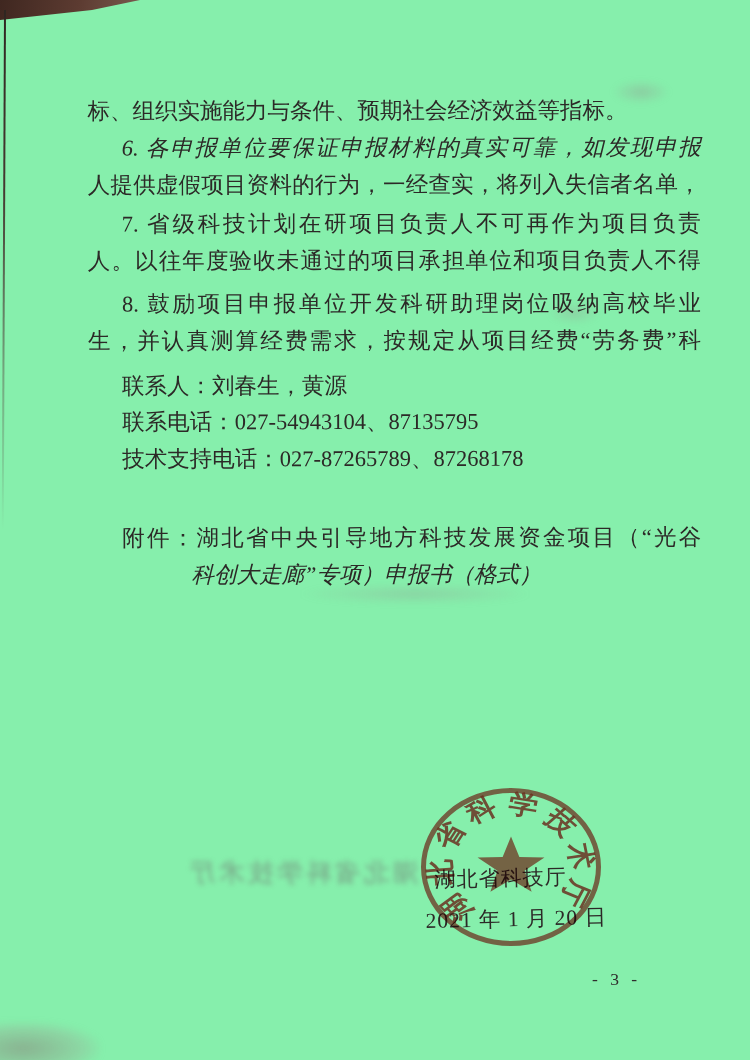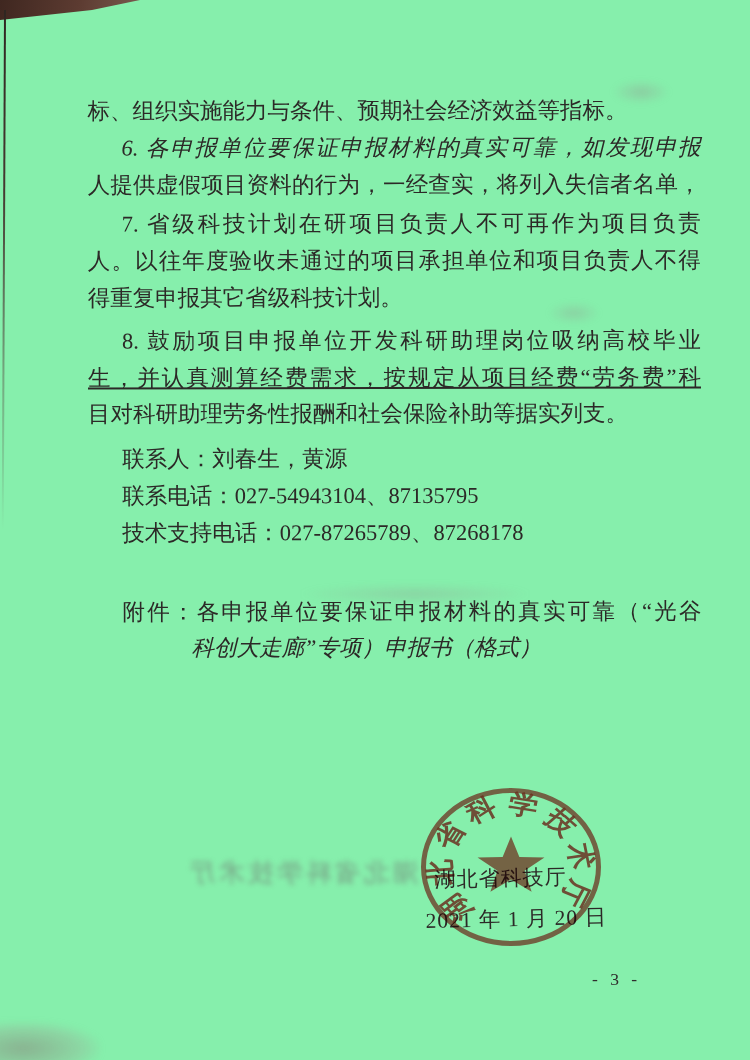--- a/index.html
+++ b/index.html
@@ -99,34 +99,32 @@
       <div class="para" style="margin-top: 0px;">
         <div class="line" style="padding-left: 0px;">标、组织实施能力与条件、预期社会经济效益等指标。</div>
       </div>
       <div class="para" style="margin-top: 0px;">
         <div class="line just" style="padding-left: 34px; font-style: italic;">6. 各申报单位要保证申报材料的真实可靠，如发现申报</div>
         <div class="line just" style="padding-left: 0px;">人提供虚假项目资料的行为，一经查实，将列入失信者名单，</div>
       </div>
       <div class="para" style="margin-top: 3px;">
         <div class="line just" style="padding-left: 34px;">7. 省级科技计划在研项目负责人不可再作为项目负责</div>
         <div class="line just" style="padding-left: 0px;">人。以往年度验收未通过的项目承担单位和项目负责人不得</div>
-        <div class="line" style="padding-left: 0px;">得重复申报其它省级科技计划。</div>
       </div>
       <div class="para" style="margin-top: 6px;">
         <div class="line just" style="padding-left: 34px;">8. 鼓励项目申报单位开发科研助理岗位吸纳高校毕业</div>
-        <div class="line just" style="padding-left: 0px; text-decoration: underline;">生，并认真测算经费需求，按规定从项目经费“劳务费”科</div>
-        <div class="line" style="padding-left: 0px;">目对科研助理劳务性报酬和社会保险补助等据实列支。</div>
+        <div class="line just" style="padding-left: 0px;">生，并认真测算经费需求，按规定从项目经费“劳务费”科</div>
       </div>
       <div class="para" style="margin-top: 8px;">
         <div class="line" style="padding-left: 34px;">联系人：刘春生，黄源</div>
         <div class="line" style="padding-left: 34px;">联系电话：027-54943104、87135795</div>
         <div class="line" style="padding-left: 34px;">技术支持电话：027-87265789、87268178</div>
       </div>
       <div class="para" style="margin-top: 42px;">
-        <div class="line just" style="padding-left: 34px;">附件：各申报单位要保证申报材料的真实可靠（“光谷</div>
+        <div class="line just" style="padding-left: 34px;">附件：湖北省中央引导地方科技发展资金项目（“光谷</div>
         <div class="line" style="padding-left: 103px; font-style: italic;">科创大走廊”专项）申报书（格式）</div>
       </div>
     </div>
 
   <div class="signature">
     <div class="sig-agency">湖北省科技厅</div>
     <div class="sig-date">2021 年 1 月 20 日</div>
   </div>
 
   <div class="seal">

